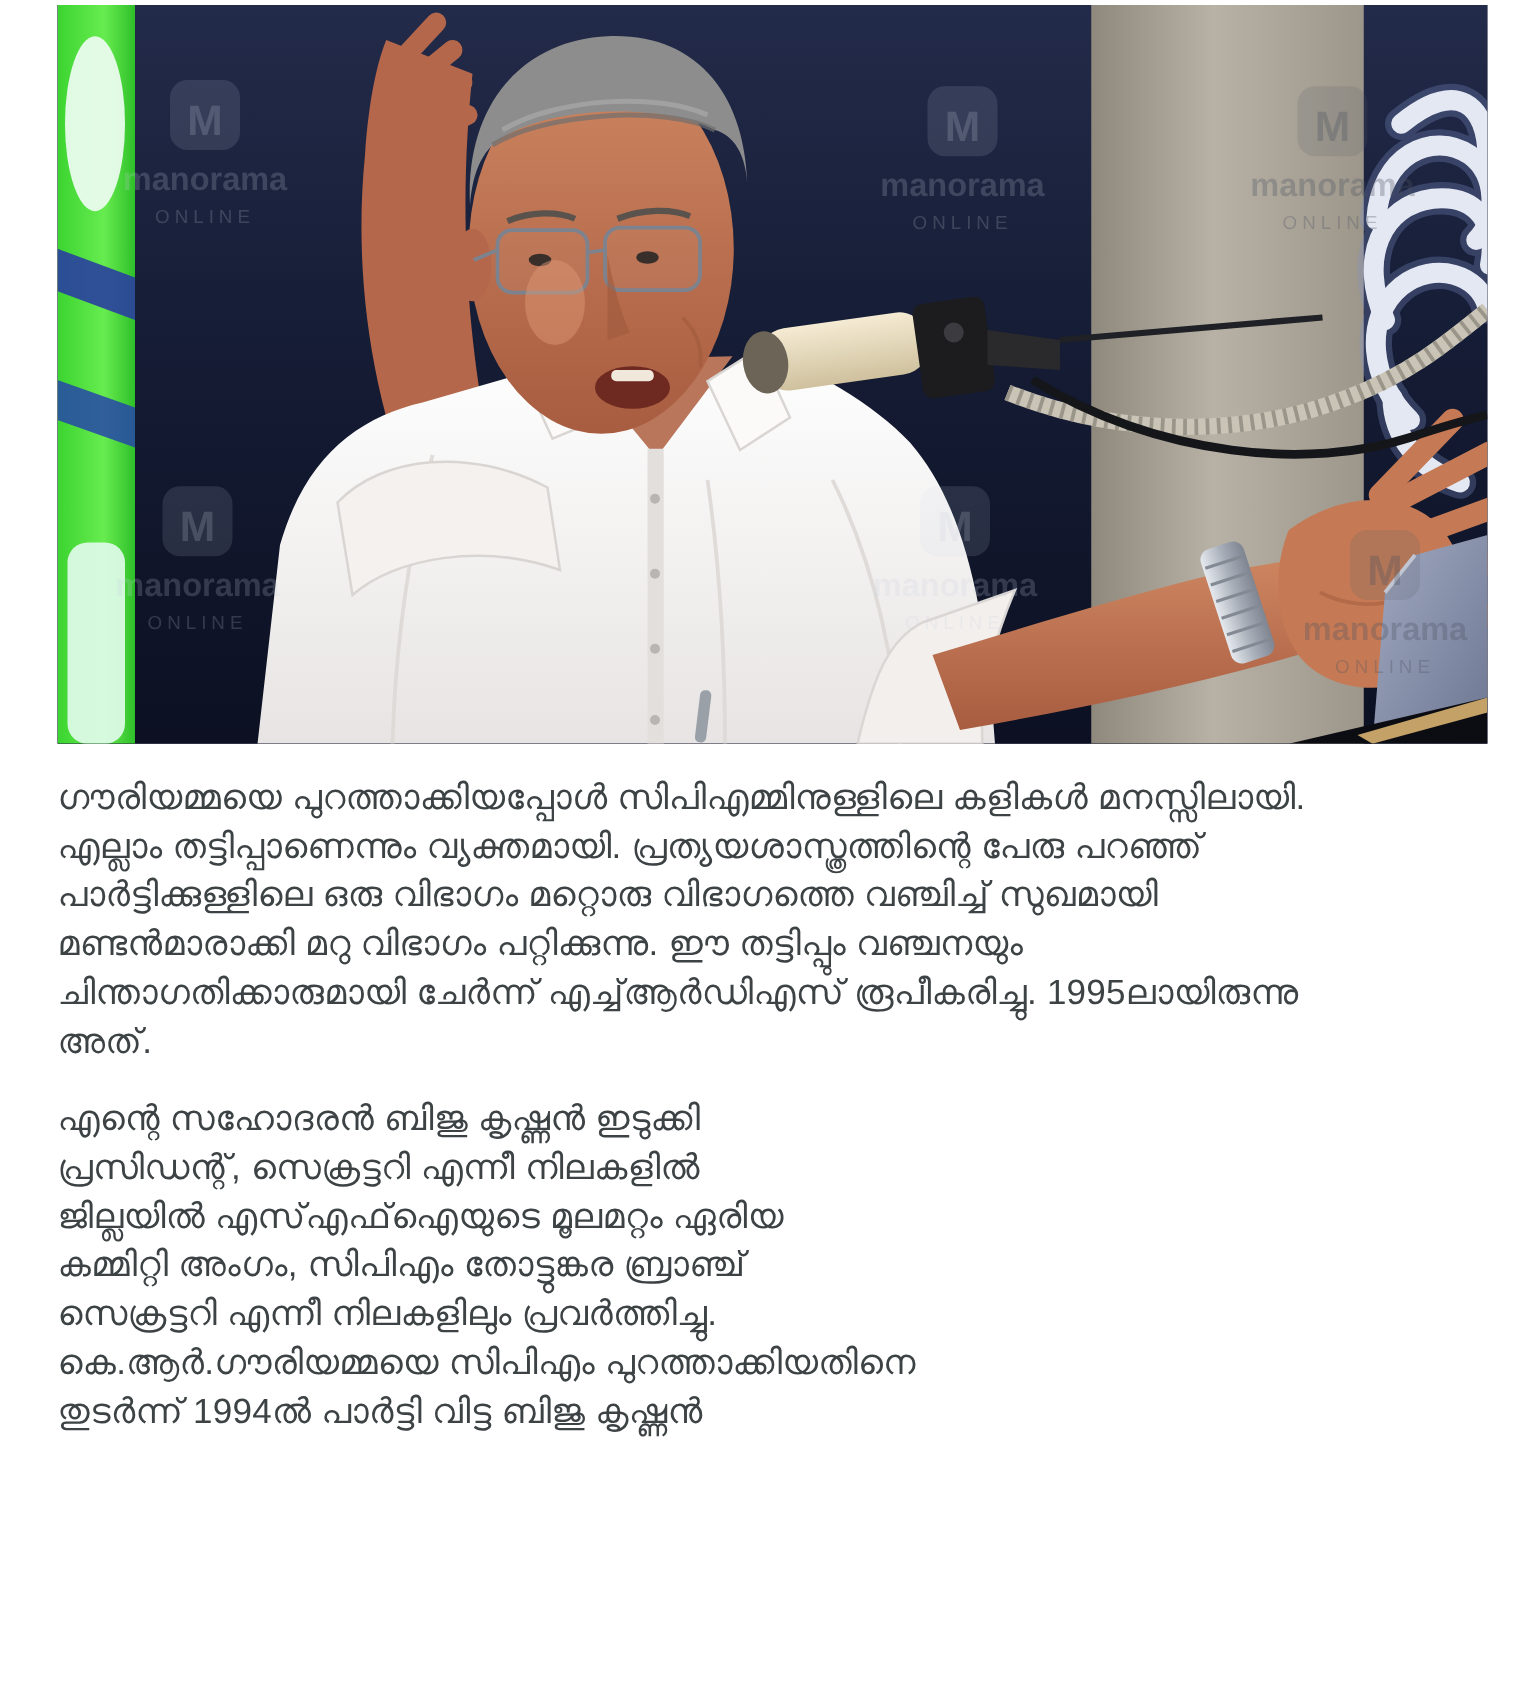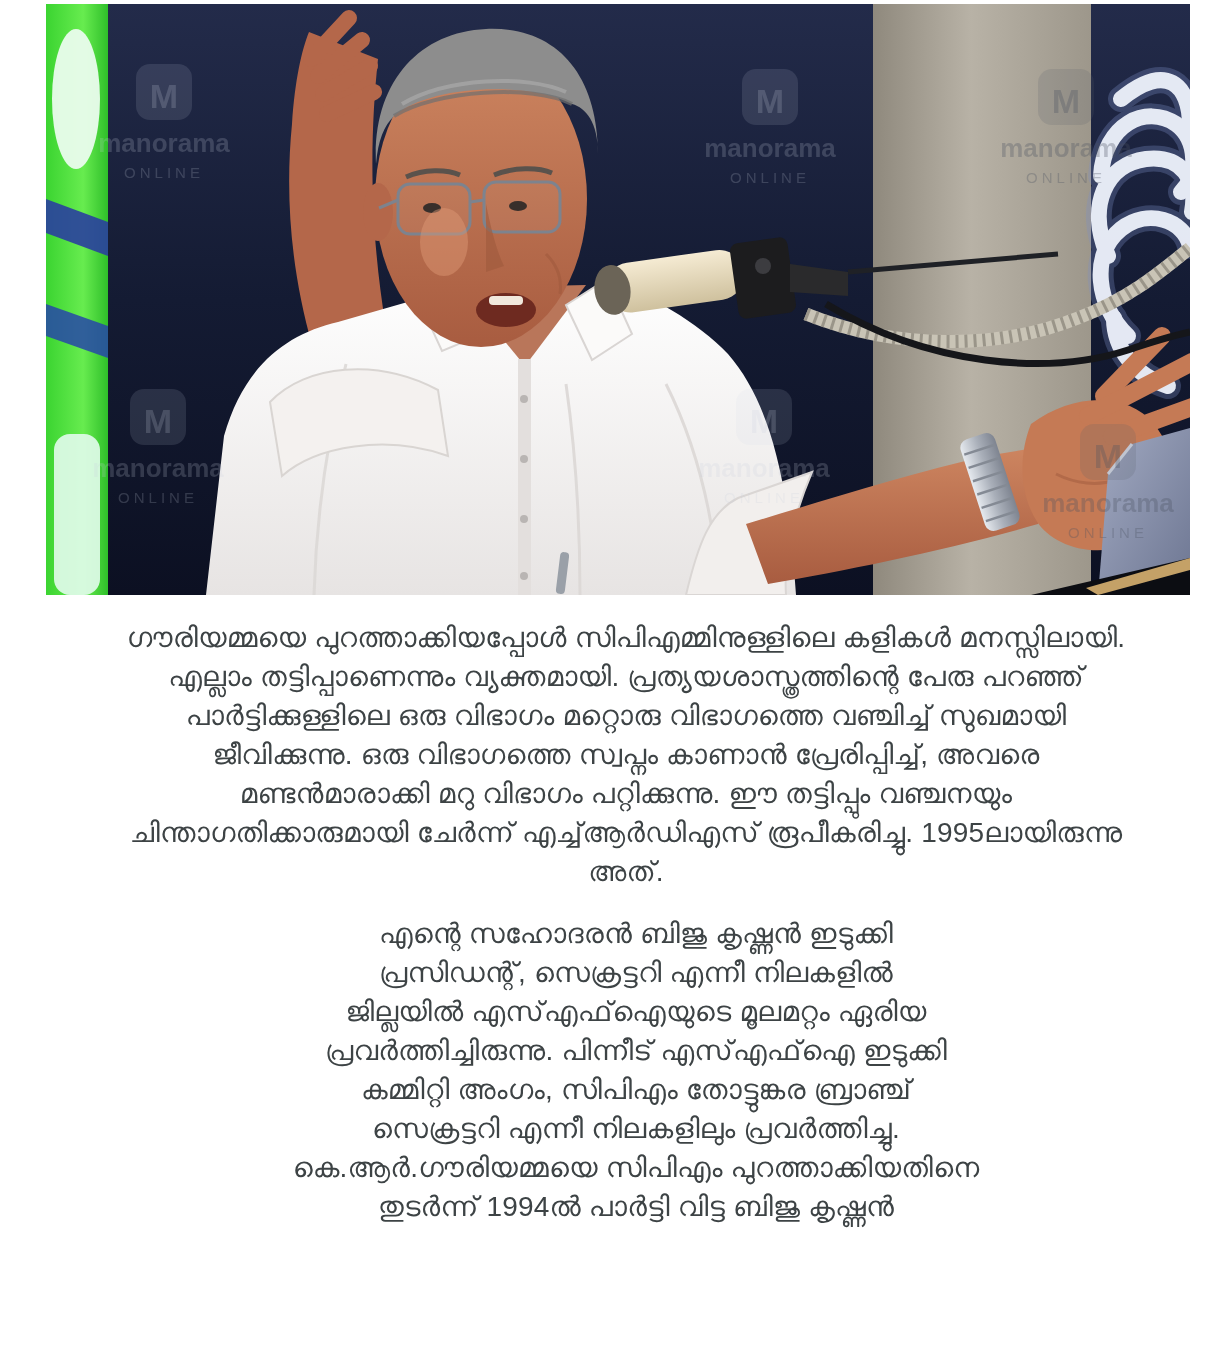--- a/index.html
+++ b/index.html
@@ -11,26 +11,26 @@
   .photo{
     position:absolute;left:46px;top:4px;width:1144px;height:591px;margin:0;
     overflow:hidden;background:#10152a;
   }
   .photo svg{display:block;width:100%;height:100%;}
   .article-text{
     position:absolute;left:46px;top:618px;width:1160px;
     color:#3d4345;
     font-size:28px;
   }
-  .para{margin:0;padding:0;text-align:center;}
+  .para{margin:0;padding:0;}
   .para .line{
     display:block;height:39px;line-height:39px;white-space:nowrap;
     letter-spacing:0.2px;
   }
-  .para-2{margin-top:23px;margin-left:20px;}
+  .para-2{margin-top:23px;}
   .wm-light text{fill:#c9d0de;opacity:0.20;}
   .wm-light .wm-box{fill:#cfd6e4;opacity:0.13;}
   .wm-dark text{fill:#4a5160;opacity:0.30;}
   .wm-dark .wm-box{fill:#565d6b;opacity:0.18;}
   .wm-m{font-weight:bold;font-size:34px;}
   .wm-brand{font-size:26px;font-weight:600;}
   .wm-online{font-size:15px;letter-spacing:4px;}
 </style>
 </head>
 <body>
@@ -249,30 +249,28 @@
         </g>
       </g>
     </svg>
   </figure>
 
   <div class="article-text">
     <p class="para para-1">
       <span class="line">ഗൗരിയമ്മയെ പുറത്താക്കിയപ്പോൾ സിപിഎമ്മിനുള്ളിലെ കളികൾ മനസ്സിലായി.</span>
       <span class="line">എല്ലാം തട്ടിപ്പാണെന്നും വ്യക്തമായി. പ്രത്യയശാസ്ത്രത്തിന്റെ പേരു പറഞ്ഞ്</span>
       <span class="line">പാർട്ടിക്കുള്ളിലെ ഒരു വിഭാഗം മറ്റൊരു വിഭാഗത്തെ വഞ്ചിച്ച് സുഖമായി</span>
-      <span class="line">ജീവിക്കുന്നു. ഒരു വിഭാഗത്തെ സ്വപ്നം കാണാൻ പ്രേരിപ്പിച്ച്, അവരെ</span>
       <span class="line">മണ്ടൻമാരാക്കി മറു വിഭാഗം പറ്റിക്കുന്നു. ഈ തട്ടിപ്പും വഞ്ചനയും</span>
       <span class="line">ചിന്താഗതിക്കാരുമായി ചേർന്ന് എച്ച്ആർഡിഎസ് രൂപീകരിച്ചു. 1995ലായിരുന്നു</span>
       <span class="line">അത്.</span>
     </p>
     <p class="para para-2">
       <span class="line">എന്റെ സഹോദരൻ ബിജു കൃഷ്ണൻ ഇടുക്കി</span>
       <span class="line">പ്രസിഡന്റ്, സെക്രട്ടറി എന്നീ നിലകളിൽ</span>
       <span class="line">ജില്ലയിൽ എസ്എഫ്ഐയുടെ മൂലമറ്റം ഏരിയ</span>
-      <span class="line">പ്രവർത്തിച്ചിരുന്നു. പിന്നീട് എസ്എഫ്ഐ ഇടുക്കി</span>
       <span class="line">കമ്മിറ്റി അംഗം, സിപിഎം തോട്ടുങ്കര ബ്രാഞ്ച്</span>
       <span class="line">സെക്രട്ടറി എന്നീ നിലകളിലും പ്രവർത്തിച്ചു.</span>
       <span class="line">കെ.ആർ.ഗൗരിയമ്മയെ സിപിഎം പുറത്താക്കിയതിനെ</span>
       <span class="line">തുടർന്ന് 1994ൽ പാർട്ടി വിട്ട ബിജു കൃഷ്ണൻ</span>
     </p>
   </div>
 
 </div>
 
 </body></html>

